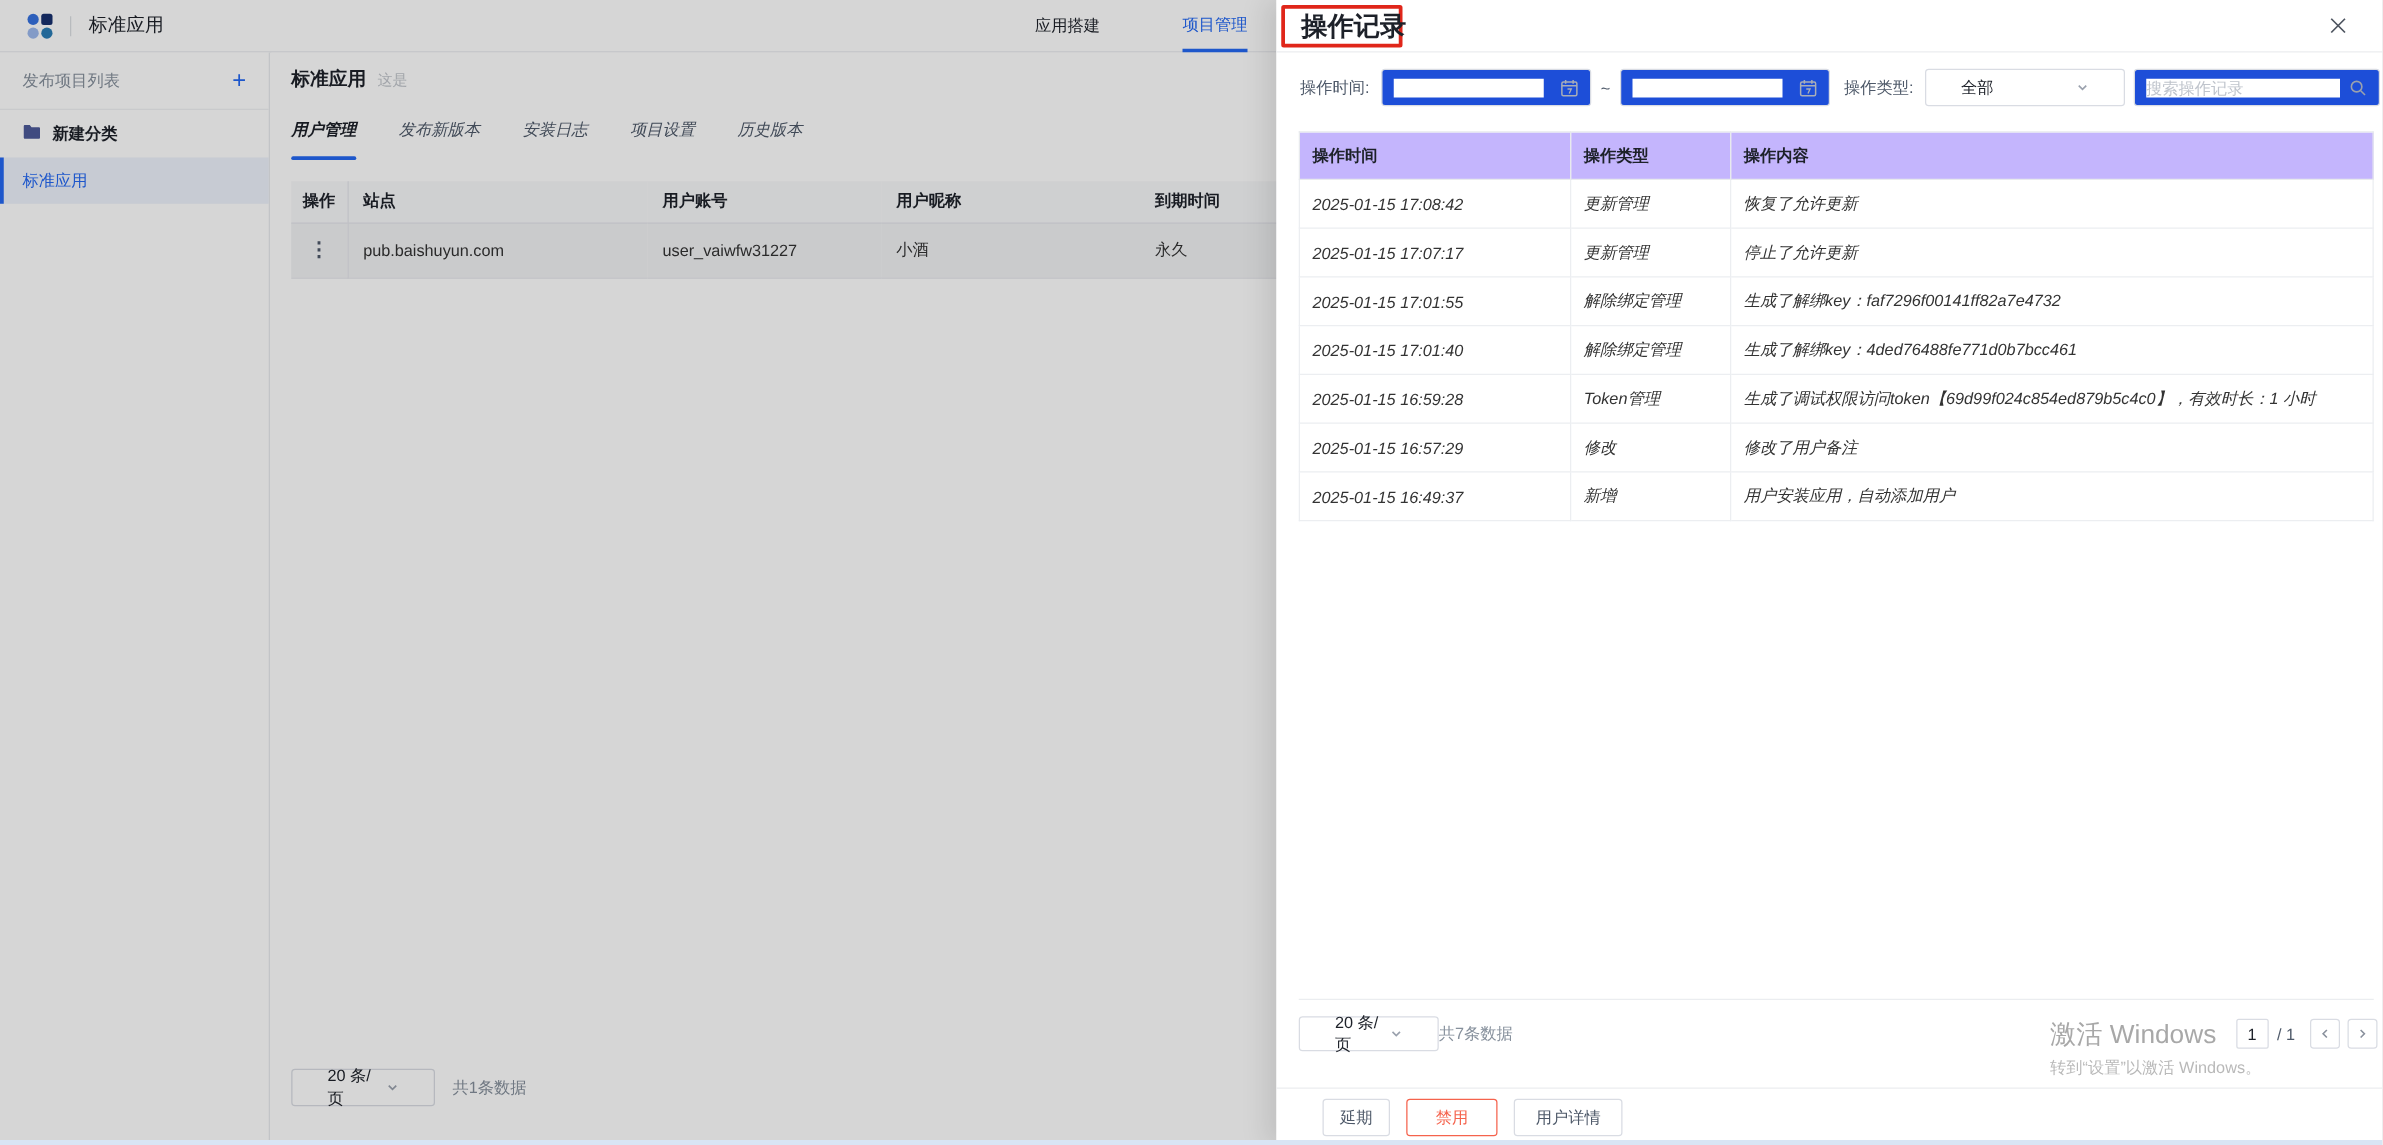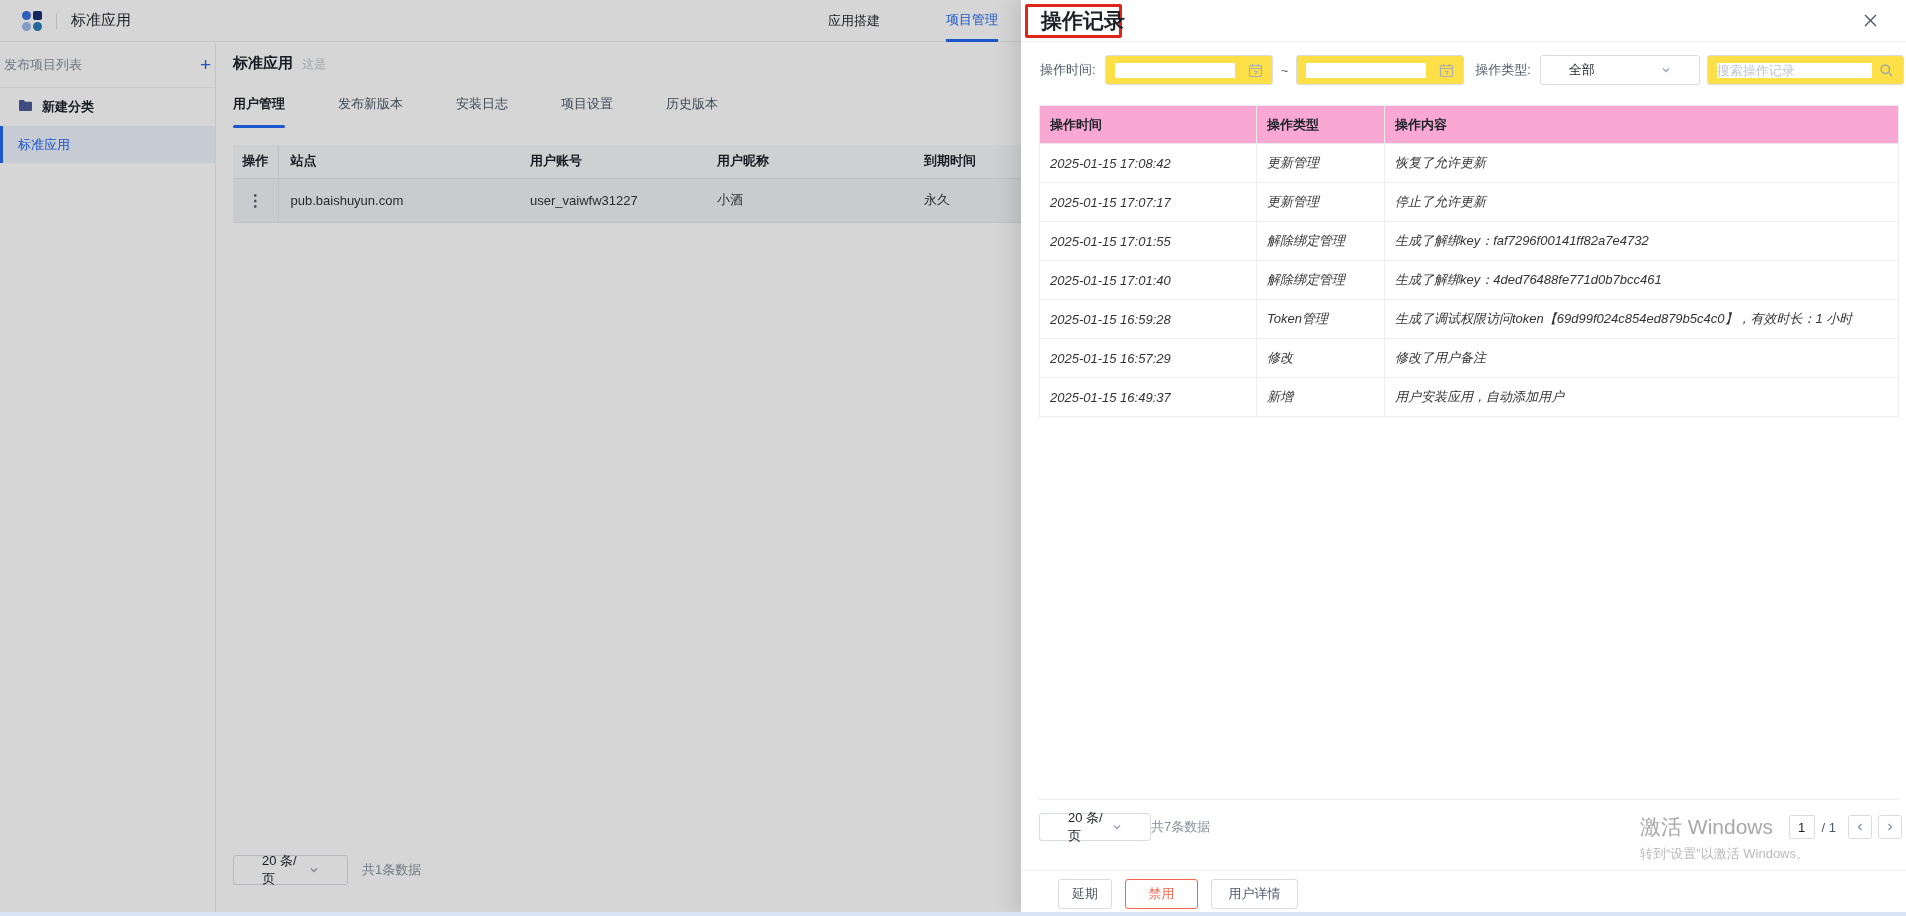--- a/index.html
+++ b/index.html
@@ -18,32 +18,32 @@
   .logo .d3 { background:#9db9ee; } .logo .d4 { background:#2a7db5; }
   .v-divider { width:1px; height:16px; background:#dcdfe3; margin:0 14px; }
   .app-title { font-size:15px; color:#1d2129; }
   .top-nav { position:absolute; left:828px; top:0; height:42px; display:flex; gap:66px; }
   .nav-item { height:42px; line-height:42px; color:#1d2129; cursor:pointer; white-space:nowrap; }
   .nav-item.active { color:#2468f2; border-bottom:3px solid #2468f2; line-height:39px; }
   
   .sidebar { position:absolute; top:42px; left:0; width:216px; bottom:0; background:#fff;
     border-right:1px solid #e8eaee; }
   .sidebar-header { height:46px; display:flex; align-items:center; justify-content:space-between;
-    padding:0 4px; color:#86909c; border-bottom:1px solid #f0f1f3; }
+    padding:0 18px; color:#86909c; border-bottom:1px solid #f0f1f3; }
   .add-btn { color:#2468f2; font-size:19px; line-height:19px; cursor:pointer; font-weight:400; }
   .cat-item { height:38px; display:flex; align-items:center; gap:9px; padding:0 18px;
     color:#1d2129; font-weight:700; cursor:pointer; }
   .proj-item { height:37px; display:flex; align-items:center; padding-left:15px;
     color:#2468f2; background:#edf2fc; border-left:3px solid #2468f2; cursor:pointer; }
   
   .main { position:absolute; left:217px; top:42px; right:0; bottom:0; background:#fff; }
   .main-title-row { position:absolute; top:12px; left:16px; display:flex; align-items:baseline; gap:9px; }
   .main-title { font-size:15px; font-weight:700; color:#1d2129; }
   .main-subtitle { font-size:12px; color:#c2c6cc; }
-  .tabs { position:absolute; top:46px; left:16px; height:40px; display:flex; gap:53px; }
+  .tabs { position:absolute; top:46px; left:16px; height:40px; display:flex; gap:34px;font-style:italic; }
   .tab { position:relative; height:40px; padding-top:7px; color:#4e5969; cursor:pointer; }
   .tab.active { color:#1d2129; font-weight:700; }
   .tab.active::after { content:""; position:absolute; left:0; right:0; bottom:0; height:3px;
     border-radius:2px; background:#2468f2; }
   .main-table { position:absolute; top:103px; left:16px; width:1660px; border-collapse:collapse;
     table-layout:fixed; }
   .main-table th { height:33px; background:#f7f8fa; font-weight:700; color:#1d2129;
     text-align:left; padding:0 12px; border-bottom:1px solid #e5e6eb; font-size:13px; }
   .main-table td { height:44px; background:#f1f2f4; color:#333; padding:0 12px;
     border-bottom:1px solid #e5e6eb; }
@@ -63,34 +63,34 @@
   .drawer-header { position:relative; height:42px; border-bottom:1px solid #ebedf0; }
   .drawer-title-box { position:absolute; left:4px; top:4px; height:34px; width:97px;
     border:3px solid #e0261a; border-radius:2px; display:flex; align-items:center;
     padding-left:13px; }
   .drawer-title { font-size:21px; font-weight:700; color:#1d2129; white-space:nowrap; }
   .close-btn { position:absolute; right:28px; top:13px; cursor:pointer; line-height:0; }
   .drawer-filters { position:absolute; top:55px; left:19px; right:0; height:30px;
     display:flex; align-items:center; color:#4e5969; }
   .f-label { white-space:nowrap; margin-right:9px; }
   .f-label2 { white-space:nowrap; margin:0 9px 0 11px; }
-  .input-box { height:30px; border:1px solid #d9dce3; border-radius:3px; background:#fde047;
+  .input-box { height:30px; border:1px solid #d9dce3; border-radius:3px; background:#1d4ed8;
     display:flex; align-items:center; padding:0 9px; }
   .date-input { width:168px; justify-content:space-between; }
   .date-input input { border:none; outline:none; width:120px; font:inherit; }
   .tilde { margin:0 8px; color:#4e5969; }
   .type-select { width:160px; }
   .search-box { width:197px; margin-left:7px; justify-content:space-between; }
   .search-box input { border:none; outline:none; width:155px; font:inherit; color:#333; }
   .search-box input::placeholder { color:#bfc4cc; }
   .icon-btn { line-height:0; cursor:pointer; }
   .drawer-table-wrap { position:absolute; top:105px; left:18px; width:860px; height:695px;
     border-bottom:1px solid #ebedf0; }
   .drawer-table { width:100%; border-collapse:collapse; table-layout:fixed; }
-  .drawer-table th { height:38px; background:#f9a8d4; border:1px solid #e8eaed;
+  .drawer-table th { height:38px; background:#c4b5fd; border:1px solid #e8eaed;
     font-weight:700; color:#1d2129; text-align:left; padding:0 10px; font-size:13px; }
   .drawer-table td { height:39px; border:1px solid #eceef1; color:#333; padding:0 10px;
     font-size:13px; white-space:nowrap; overflow:hidden;font-style:italic; }
   .drawer-pagination { position:absolute; top:812px; left:18px; right:4px; height:30px;
     display:flex; align-items:center; }
   .ps-drawer { width:112px; height:28px; }
   .d-total { color:#86909c; margin-left:0; }
   .pg-spacer { flex:1; }
   .page-input { width:26px; height:24px; border:1px solid #d9dce3; border-radius:2px;
     text-align:center; font:inherit; color:#1d2129; outline:none; }

